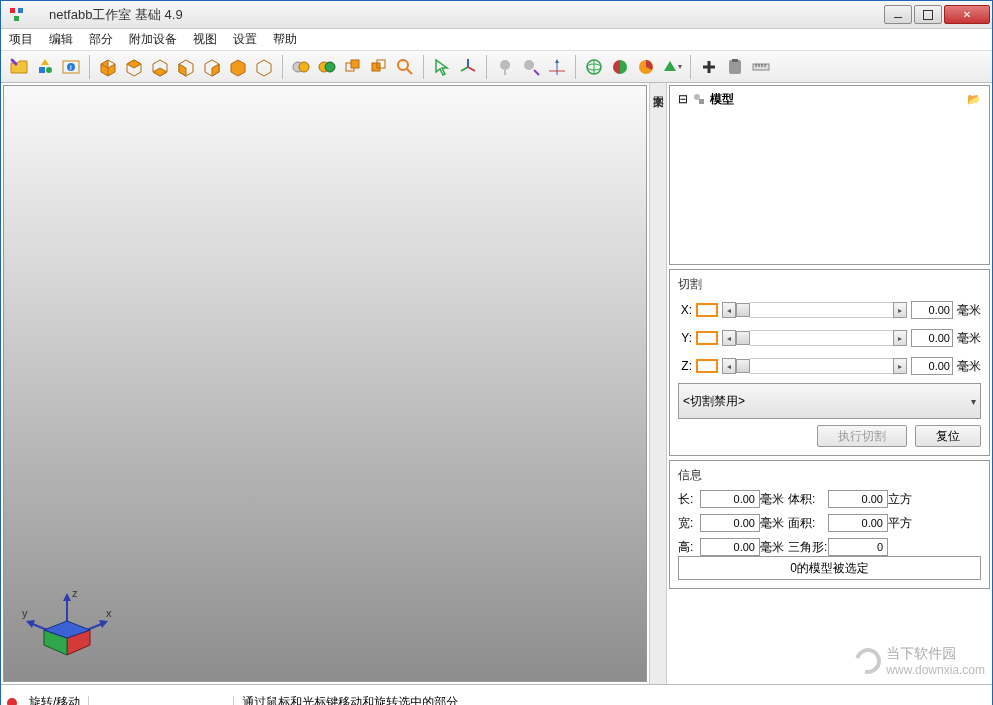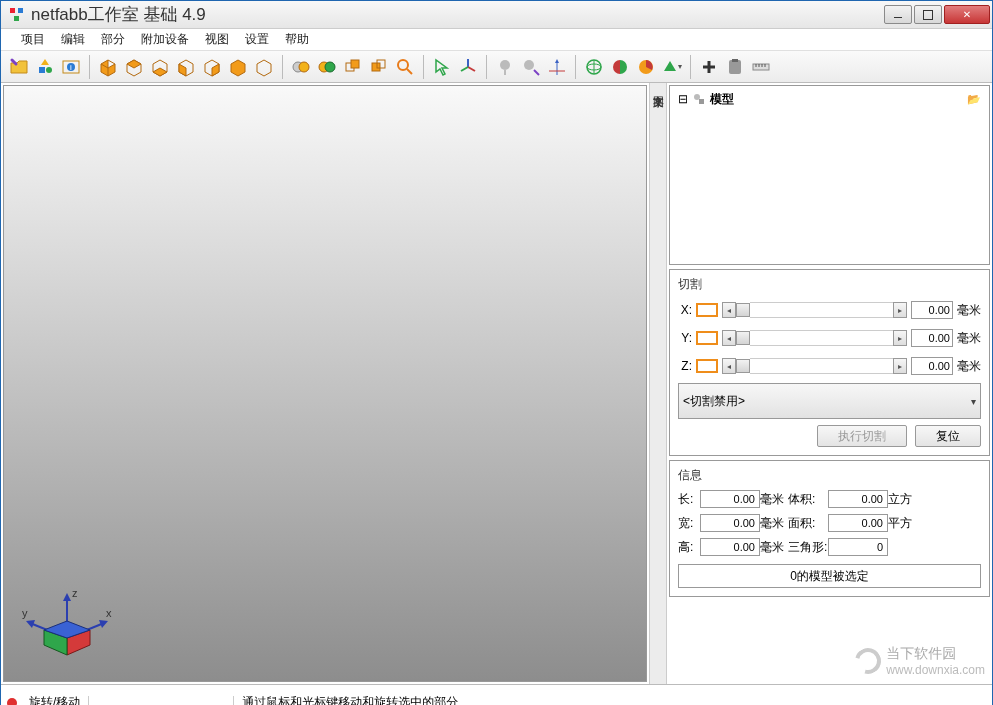--- a/index.html
+++ b/index.html
@@ -2,29 +2,29 @@
 <html><head>
 <meta charset="utf-8">
 <style>
 * { margin: 0; padding: 0; box-sizing: border-box; font-family: "Microsoft YaHei", "SimSun", Tahoma, sans-serif; }
 body { background: #e8e8e8; width: 993px; height: 705px; overflow: hidden; position: relative; }
 
 
 .window { width: 993px; height: 705px; background: #fff; border: 1px solid #1f66b0; box-shadow: 0 0 8px rgba(0,0,0,.3); }
 .titlebar { height: 28px; background: linear-gradient(#f8f8f8,#e6e6e6); display: flex; align-items: center; padding: 0 2px 0 8px; border-bottom: 1px solid #ccc; }
 .app-icon { width: 16px; height: 16px; margin-right: 6px; display:inline-block; }
-.title-text { font-size: 17px; color: #333; flex: 1; }
+.title-text { font-size: 13px; color: #333; flex: 1; margin-left: 18px; }
 .win-controls { display: flex; gap: 0; }
 .win-btn { width: 28px; height: 19px; border: 1px solid #8a8a8a; background: linear-gradient(#f2f2f2,#d8d8d8); display:flex;align-items:center;justify-content:center;font-size:10px;color:#444;border-radius:2px;margin-left:2px;}
 .win-btn.minimize::after{content:"";width:8px;height:1px;background:#333;margin-top:6px;}
 .win-btn.maximize::after{content:"";width:8px;height:8px;border:1px solid #333;}
 .win-btn.close{background:linear-gradient(#e27d7d,#c73636);border-color:#a02020;color:#fff;width:46px;}
 .win-btn.close::after{content:"✕";font-size:10px;color:#fff;}
 
-.menubar { height: 22px; background: #fff; border-bottom: 1px solid #e0e0e0; display:flex; align-items:center; padding: 0 12px; }
+.menubar { height: 22px; background: #fff; border-bottom: 1px solid #e0e0e0; display:flex; align-items:center; padding: 0 0; }
 .menu-item { font-size: 12px; color: #222; padding: 2px 8px; cursor: default; }
 
 .toolbar { height: 32px; background: linear-gradient(#fafafa,#ececec); border-bottom: 1px solid #bbb; display:flex; align-items:center; padding: 0 6px; gap:2px; overflow:hidden;}
 .tool-sep { width:1px; height:24px; background:#bbb; margin:0 4px; }
 .tool-btn { width:24px; height:24px; display:flex;align-items:center;justify-content:center; border:1px solid transparent; border-radius:2px;}
 .tool-btn svg{display:block;}
 
 .main-area { display:flex; height: calc(100% - 28px - 22px - 32px - 20px); }
 .viewport { flex:1; background: linear-gradient(#f9f9f9, #8d8d8d); position:relative; border:1px solid #999; margin:2px; }
 .axis-widget{ position:absolute; left:18px; bottom:18px; }
@@ -52,21 +52,21 @@
 .dropdown { width:100%; height:36px; border:1px solid #999; background:linear-gradient(#f7f7f7,#e2e2e2); font-size:12px; padding:0 4px; display:flex;align-items:center;justify-content:space-between;margin-top:2px;}
 .dropdown::after{content:"▾";font-size:10px;color:#444;}
 
 .btn-row { display:flex; gap:8px; margin-top:6px; justify-content:flex-end;}
 .btn { height:22px; border:1px solid #999; background:linear-gradient(#f7f7f7,#e4e4e4); font-size:12px; padding:0 20px; border-radius:2px;}
 .btn.disabled{color:#999;}
 
 .info-grid { display:grid; grid-template-columns: 22px 60px 28px 40px 60px 28px; row-gap:6px; align-items:center; font-size:12px;}
 .info-grid .val { border:1px solid #999; height:18px; text-align:right; padding-right:4px; font-size:11px;display:flex;align-items:center;justify-content:flex-end;}
 
-.select-info { border:1px solid #999; height:24px; margin-top:8px; display:flex;align-items:center;justify-content:center;font-size:12px;}
+.select-info { border:1px solid #999; height:24px; display:flex;align-items:center;justify-content:center;font-size:12px;}
 
 .statusbar { height:36px; border-top:1px solid #bbb; display:flex; align-items:center; font-size:12px; background:#fff;}
 .status-dot { width:10px;height:10px;border-radius:50%;background:#e03030;margin:0 6px;}
 .status-cell{padding:0 6px;}
 .status-sep{width:1px;height:14px;background:#ccc;margin:0 2px;}
 
 .watermark{position:absolute;right:8px;bottom:28px;font-size:12px;color:#bbb;display:flex;align-items:center;gap:5px;pointer-events:none;}
 .watermark .wm-icon{width:26px;height:26px;border:4px solid #ccc;border-radius:50%;border-left-color:transparent;transform:rotate(-30deg);}
 </style>
 </head>

